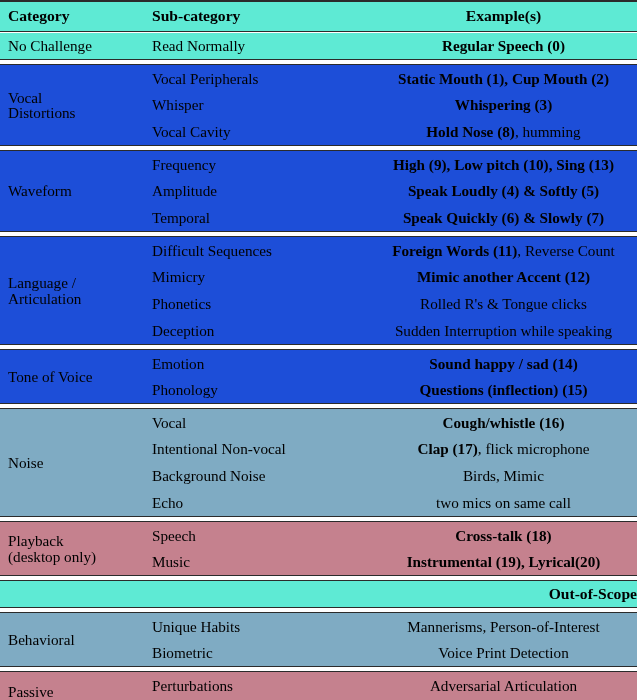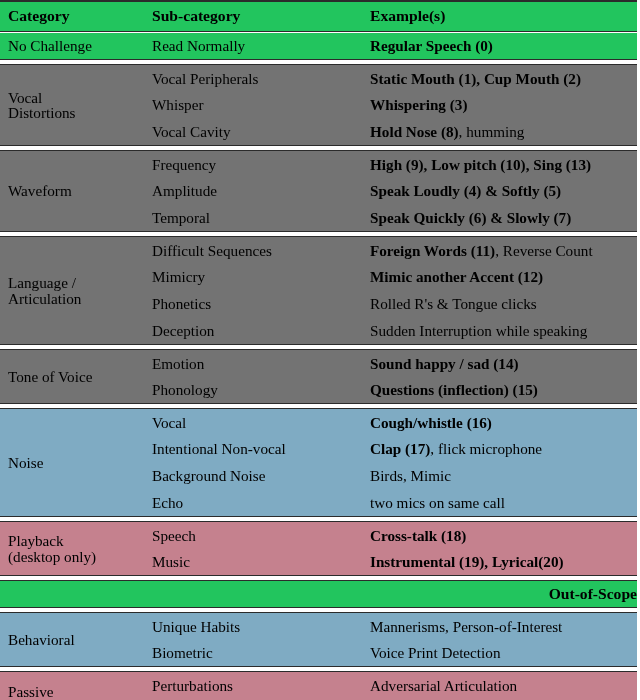--- a/index.html
+++ b/index.html
@@ -33,21 +33,21 @@
     padding:0;
     margin:0;
     vertical-align:middle;
     font-weight:normal;
     border:0;
   }
 
   
   .col1{padding-left:8px;text-align:left;}
   .col2{padding-right:2px;}
-  .col3{text-align:left;padding-left:22px;}
+  .col3{text-align:center;padding-left:22px;}
 
   
   tr.r{height:27px;}
 
   
   .rule-top td{
     border-top:2.4px solid #2b2b2b;
   }
   .dbl-spacer{height:5px;}
   .dbl-spacer td{
@@ -58,24 +58,24 @@
     height:3px;
     font-size:0;line-height:0;
   }
   .thin-spacer td{
     background:#ffffff;
     height:2px;padding:0;font-size:0;line-height:0;
     border:0;
   }
 
   
-  .bg-lilac td{background:#737373;}
+  .bg-lilac td{background:#1d4ed8;}
   .bg-teal  td{background:#7fabc3;}
   .bg-rose  td{background:#c5818e;}
-  .bg-white td{background:#22c55e;}
+  .bg-white td{background:#5eead4;}
 
   
   .hdr{font-weight:bold;font-size:15.6px;}
   .b{font-weight:bold;}
   .scope-title{
     text-align:right;font-weight:bold;font-size:15.6px;
   }
 </style>
 </head>
 <body>

